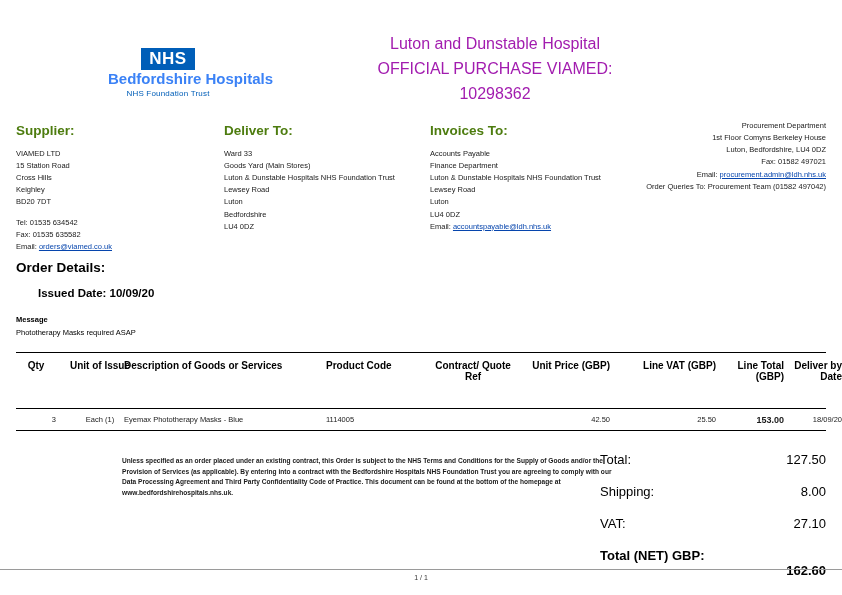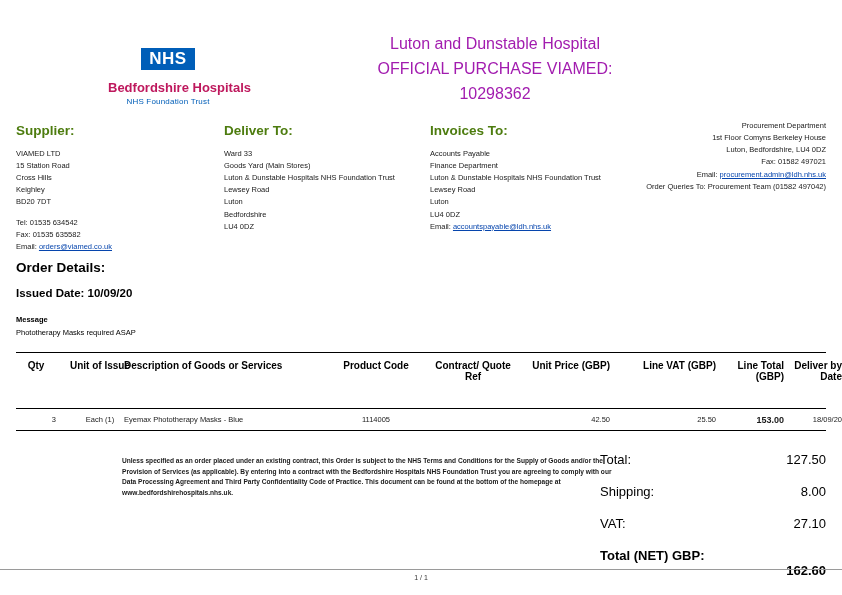--- a/index.html
+++ b/index.html
@@ -35,24 +35,24 @@
     background: #005eb8;
     color: #ffffff;
     font-family: "Liberation Sans", sans-serif;
     font-weight: bold;
     font-size: 17px;
     letter-spacing: 0.5px;
     padding: 2px 8px 3px 8px;
     line-height: 1;
   }
   .logo-trustname {
-    color: #be185d;
-    font-size: 13px;
-    font-weight: bold;
-    margin-top: 11px;
+    color: #3b82f6;
+    font-size: 15px;
+    font-weight: bold;
+    margin-top: 1px;
     line-height: 1.05;
     white-space: nowrap;
   }
   .logo-sub {
     color: #005eb8;
     font-size: 8px;
     margin-top: 2px;
     letter-spacing: 0.2px;
   }
 
@@ -101,20 +101,21 @@
     top: 260px;
   }
   .order-details .h {
     font-size: 13.5px;
     font-weight: bold;
   }
   .order-details .issued {
     font-size: 11.5px;
     font-weight: bold;
     margin-top: 12px;
+    margin-left: 22px;
   }
   .message {
     position: absolute;
     left: 16px;
     top: 314px;
     font-size: 7.5px;
     line-height: 1.7;
   }
   .message .mh { font-weight: bold; }
 
@@ -143,21 +144,21 @@
     left: 16px;
     top: 415px;
     width: 810px;
     font-size: 7.5px;
     color: #1a1a1a;
   }
   .cell { position: absolute; }
   .c-qty    { left: 0px;   width: 40px; text-align: right; }
   .c-unit   { left: 52px;  width: 64px; text-align: center; }
   .c-desc   { left: 108px; width: 202px; text-align: left; }
-  .c-code   { left: 310px; width: 100px; text-align: center; }
+  .c-code   { left: 310px; width: 100px; text-align: left; }
   .c-contr  { left: 412px; width: 90px;  text-align: center; }
   .c-price  { left: 500px; width: 94px;  text-align: right; }
   .c-vat    { left: 610px; width: 90px;  text-align: right; }
   .c-total  { left: 710px; width: 58px;  text-align: right; }
   .c-date   { left: 772px; width: 54px;  text-align: right; }
   .thead .c-desc { text-align: left; }
   .thead .c-qty  { text-align: center; }
 
   .trow .c-total { font-weight: bold; font-size: 9px; }
 

